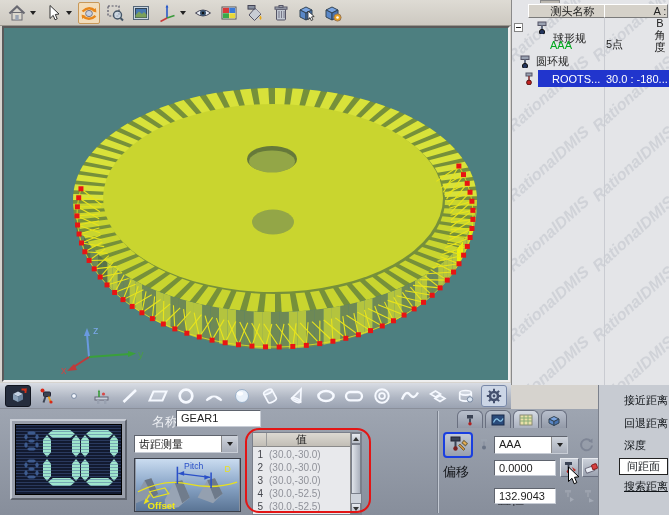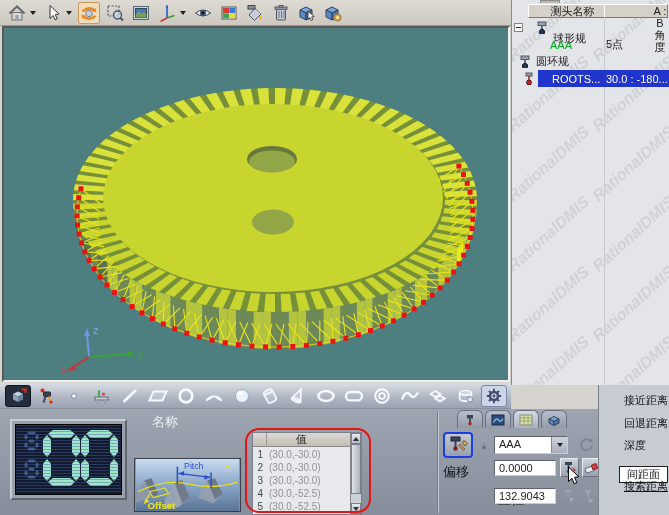--- a/index.html
+++ b/index.html
@@ -729,21 +729,26 @@
               <polygon points="70,57 74.8,53 92.2,53 97,57 92.2,61 74.8,61"></polygon>
               <polygon points="69,34 73,38.8 73,51.2 69,56 65,51.2 65,38.8"></polygon>
               <polygon points="69,10 73,14.8 73,27.2 69,32 65,27.2 65,14.8"></polygon>
             </g>
           </svg>
         <div id="display-scan"></div>
       </div>
     </div>
 
     <div class="bp-label light" style="left:152px; top:4px;">名称</div>
-
+    <div class="input-box" style="left:176px; top:1px; width:85px; height:17px;">GEAR1</div>
+
+    <div class="combo" style="left:134px; top:26px; width:104px; height:18px;">
+      <span class="txt">齿距测量</span>
+      <span class="btn"></span>
+    </div>
 
     <svg id="diagram" xmlns="http://www.w3.org/2000/svg" viewBox="0 0 107 54">
         <defs>
           <linearGradient id="sky" x1="0" y1="0" x2="0" y2="1">
             <stop offset="0" stop-color="#cadcf0"></stop>
             <stop offset=".5" stop-color="#8aa6c8"></stop>
             <stop offset="1" stop-color="#5a7494"></stop>
           </linearGradient>
         </defs>
   <rect width="107" height="54" fill="url(#sky)"></rect>
@@ -884,21 +889,21 @@
     <span class="ghost" style="position:absolute; left:582px; top:80px;"><svg width="14" height="15" viewBox="0 0 14 15" xmlns="http://www.w3.org/2000/svg">
           <rect x="3" y="1" width="6" height="2.6" fill="#aab0ba"></rect>
           <line x1="6" y1="3.6" x2="6" y2="8" stroke="#aab0ba" stroke-width="1.6"></line>
           <path d="M7 9 L12 12 L7 13.5 Z" fill="#b8bec8"></path>
         </svg></span>
 
     <div id="right-labels">
         <div class="rl-item" style="top: 8px;">接近距离</div>
         <div class="rl-item" style="top: 31px;">回退距离</div>
         <div class="rl-item" style="top: 53px;">深度</div>
-        <div class="rl-box" style="top: 81px;">间距面</div>
+        <div class="rl-box" style="top: 73px;">间距面</div>
         <div class="rl-item" style="top: 94px; text-decoration: underline;">搜索距离</div>
       </div>
 
     <svg id="mouse-cursor" width="14" height="20" viewBox="0 0 14 20">
       <path d="M1.5 1 L1.5 15.5 L5 12.3 L7.2 17.8 L9.8 16.6 L7.5 11.3 L11.8 10.8 Z" fill="#fff" stroke="#000" stroke-width="1"></path>
     </svg>
   </div>
 </div>
 
 </body></html>

